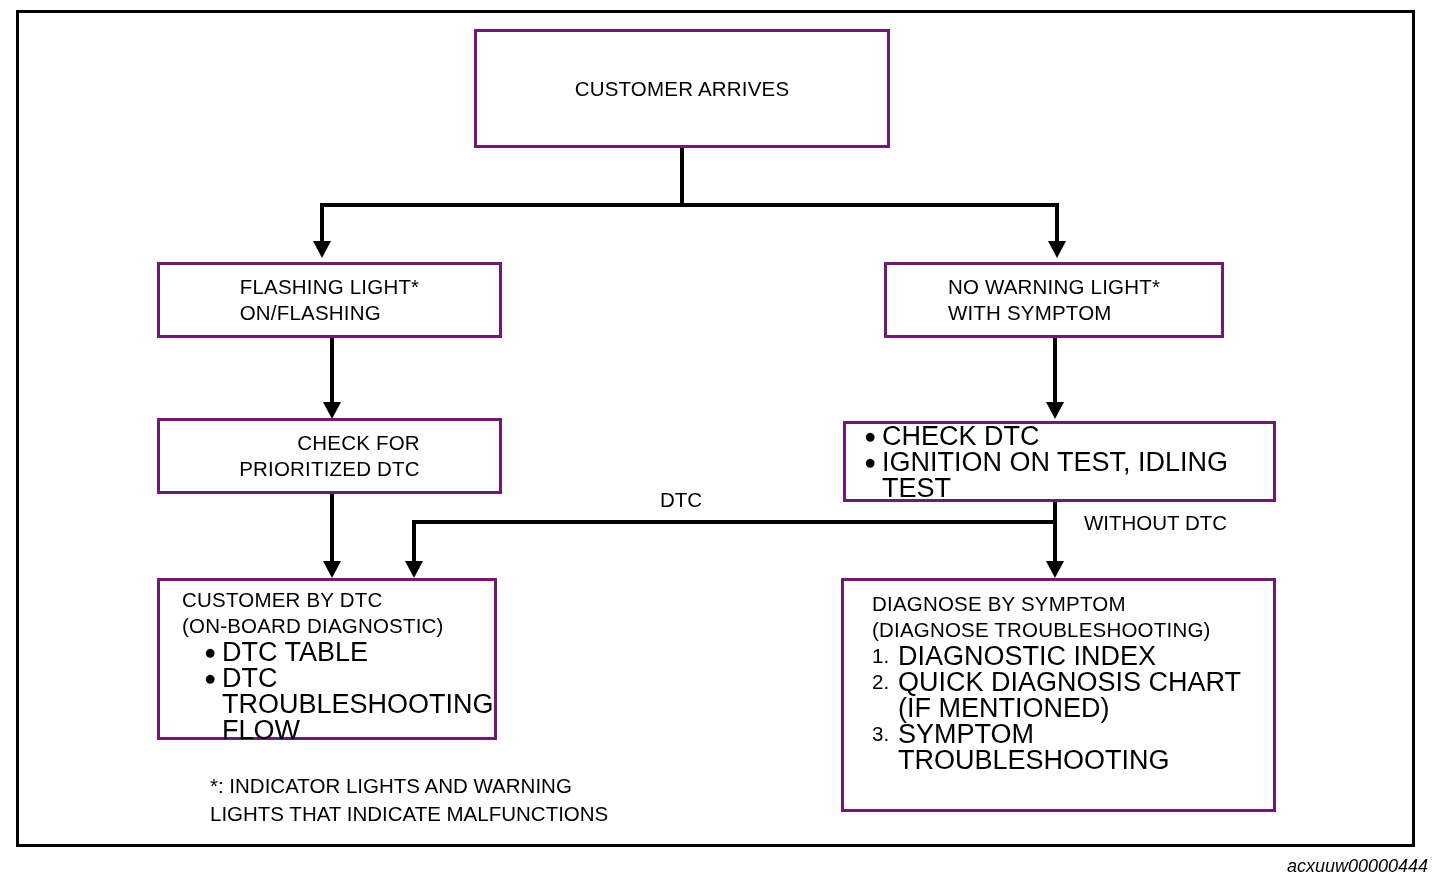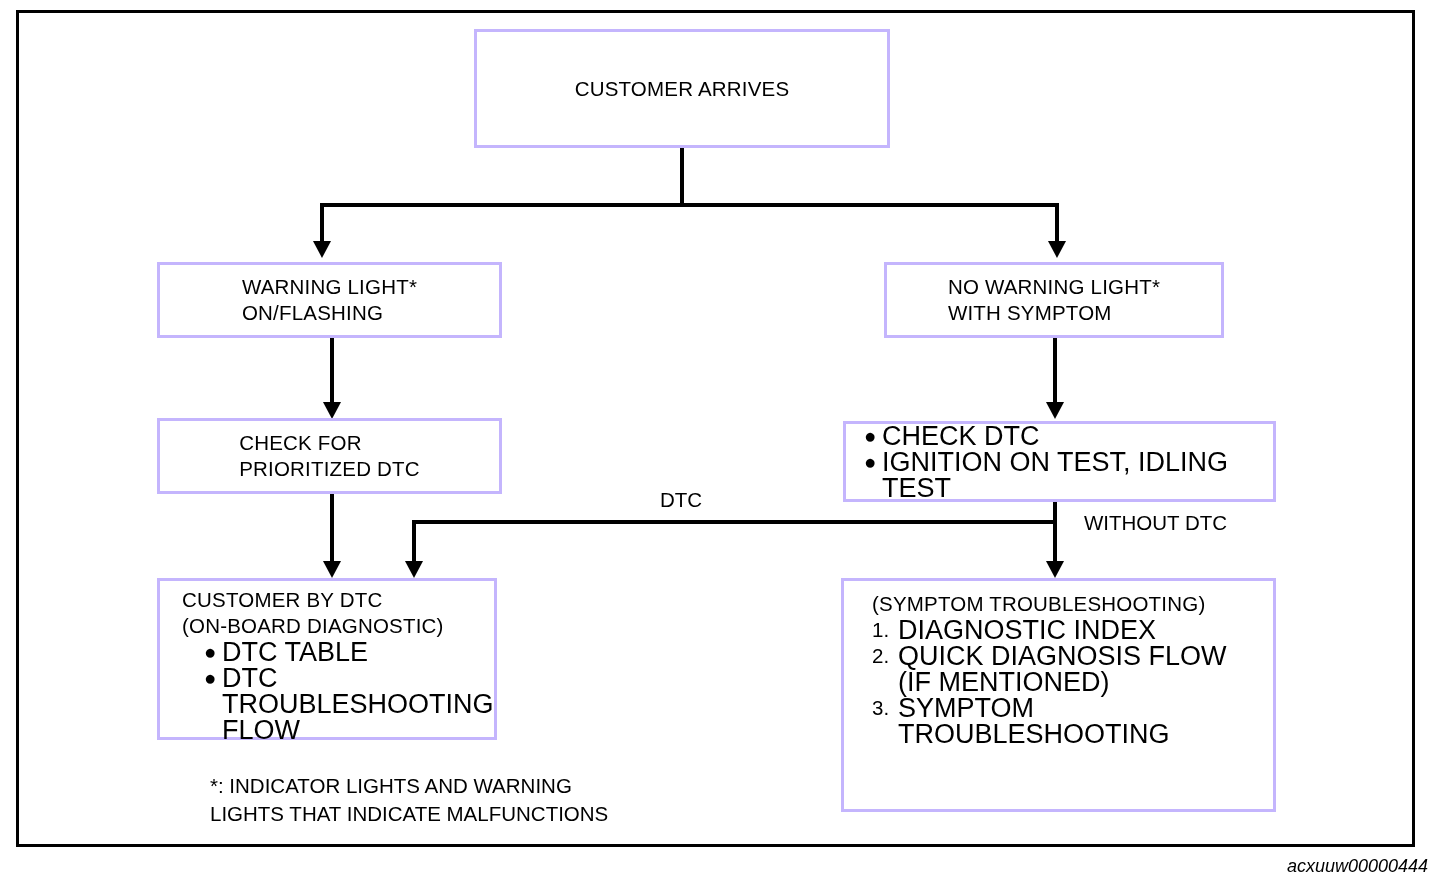--- a/index.html
+++ b/index.html
@@ -22,21 +22,21 @@
     position: absolute;
     left: 16px;
     top: 10px;
     width: 1399px;
     height: 837px;
     border: 3px solid #000000;
     box-sizing: border-box;
   }
   .box {
     position: absolute;
-    border: 3px solid #c4b5fd;
+    border: 3px solid #701a75;
     background: #ffffff;
     box-sizing: border-box;
     display: flex;
     flex-direction: column;
     justify-content: center;
   }
   .box-center {
     align-items: center;
   }
   .txt {
@@ -129,40 +129,40 @@
 
   <div class="vline" style="left:680px; top:148px; height:59px;"></div>
   <div class="hline" style="left:320px; top:203px; width:739px;"></div>
   <div class="vline" style="left:320px; top:203px; height:38px;"></div>
   <div class="arrow-down" style="left:313px; top:241px;"></div>
   <div class="vline" style="left:1055px; top:203px; height:38px;"></div>
   <div class="arrow-down" style="left:1048px; top:241px;"></div>
 
   <div class="box box-center" style="left:157px; top:262px; width:345px; height:76px;">
     <div style="text-align:left;">
-      <span class="txt txt-blk">WARNING LIGHT*</span>
+      <span class="txt txt-blk">FLASHING LIGHT*</span>
       <span class="txt txt-blk">ON/FLASHING</span>
     </div>
   </div>
 
   <div class="box box-center" style="left:884px; top:262px; width:340px; height:76px;">
     <div style="text-align:left;">
       <span class="txt txt-blk">NO WARNING LIGHT*</span>
       <span class="txt txt-blk">WITH SYMPTOM</span>
     </div>
   </div>
 
   <div class="vline" style="left:330px; top:338px; height:64px;"></div>
   <div class="arrow-down" style="left:323px; top:402px;"></div>
 
   <div class="vline" style="left:1053px; top:338px; height:64px;"></div>
   <div class="arrow-down" style="left:1046px; top:402px;"></div>
 
   <div class="box box-center" style="left:157px; top:418px; width:345px; height:76px;">
-    <div style="text-align:left;">
+    <div style="text-align:right;">
       <span class="txt txt-blk">CHECK FOR</span>
       <span class="txt txt-blk">PRIORITIZED DTC</span>
     </div>
   </div>
 
   <div class="box" style="left:843px; top:421px; width:433px; height:81px; padding:4px 10px 4px 18px;">
     <div class="bullet-row">
       <span class="bullet-dot">●</span>
       <span class="bullet-txt">CHECK DTC</span>
     </div>
@@ -194,28 +194,29 @@
     </div>
     <div class="bullet-row" style="margin-left:22px;">
       <span class="bullet-dot">●</span>
       <span class="bullet-txt">DTC
 TROUBLESHOOTING
 FLOW</span>
     </div>
   </div>
 
   <div class="box" style="left:841px; top:578px; width:435px; height:234px; padding:10px 8px 10px 28px; justify-content:flex-start;">
-    <span class="txt txt-blk">(SYMPTOM TROUBLESHOOTING)</span>
+    <span class="txt txt-blk">DIAGNOSE BY SYMPTOM</span>
+    <span class="txt txt-blk">(DIAGNOSE TROUBLESHOOTING)</span>
     <div class="num-row">
       <span class="num-lbl">1.</span>
       <span class="num-txt">DIAGNOSTIC INDEX</span>
     </div>
     <div class="num-row">
       <span class="num-lbl">2.</span>
-      <span class="num-txt">QUICK DIAGNOSIS FLOW
+      <span class="num-txt">QUICK DIAGNOSIS CHART
 (IF MENTIONED)</span>
     </div>
     <div class="num-row">
       <span class="num-lbl">3.</span>
       <span class="num-txt">SYMPTOM
 TROUBLESHOOTING</span>
     </div>
   </div>
 
   <div class="footnote" style="left:166px; top:772px; width:600px;margin-left:44px;">*: INDICATOR LIGHTS AND WARNING

